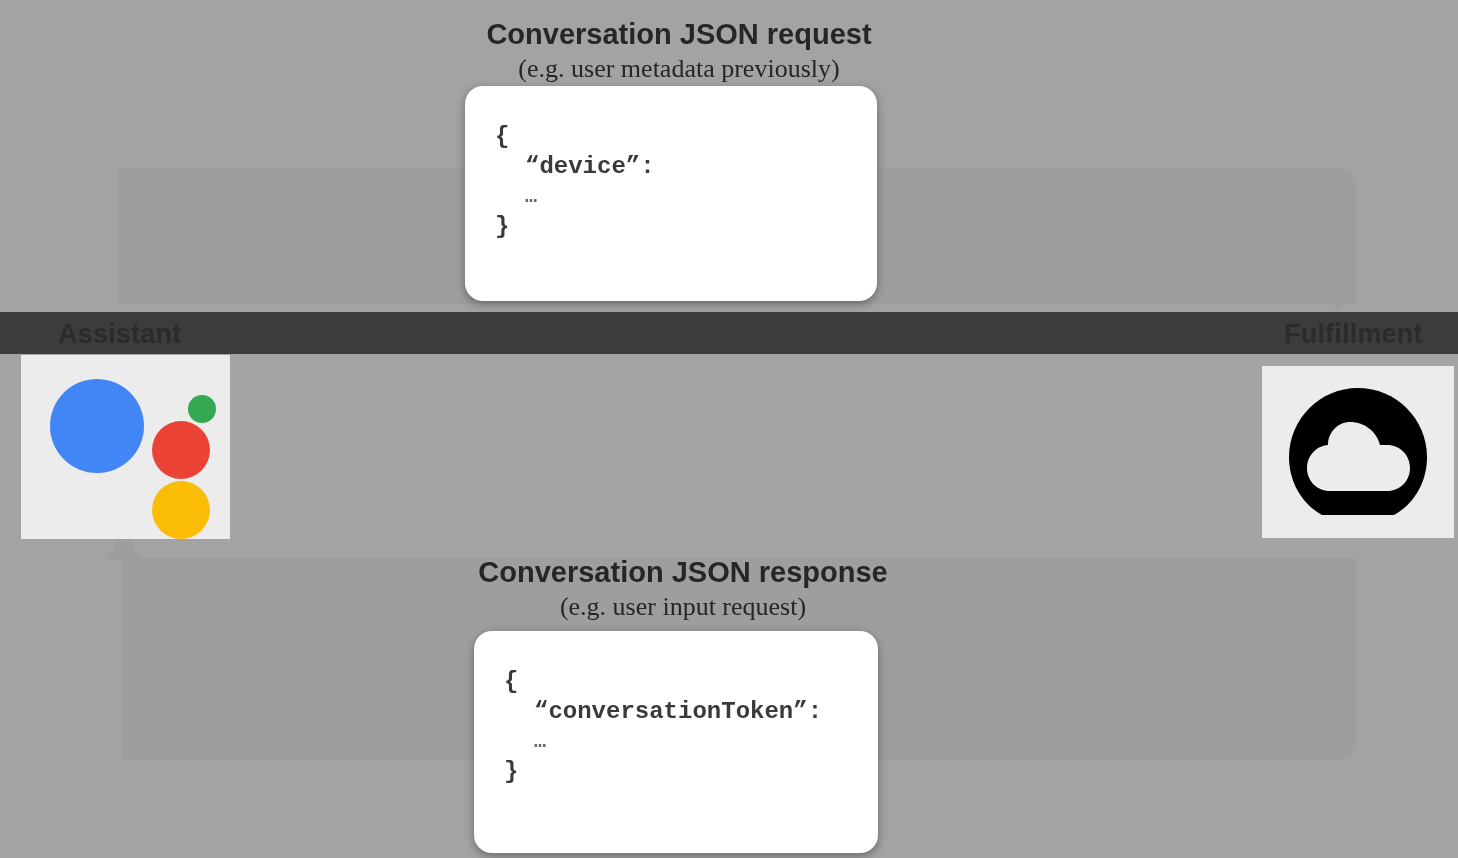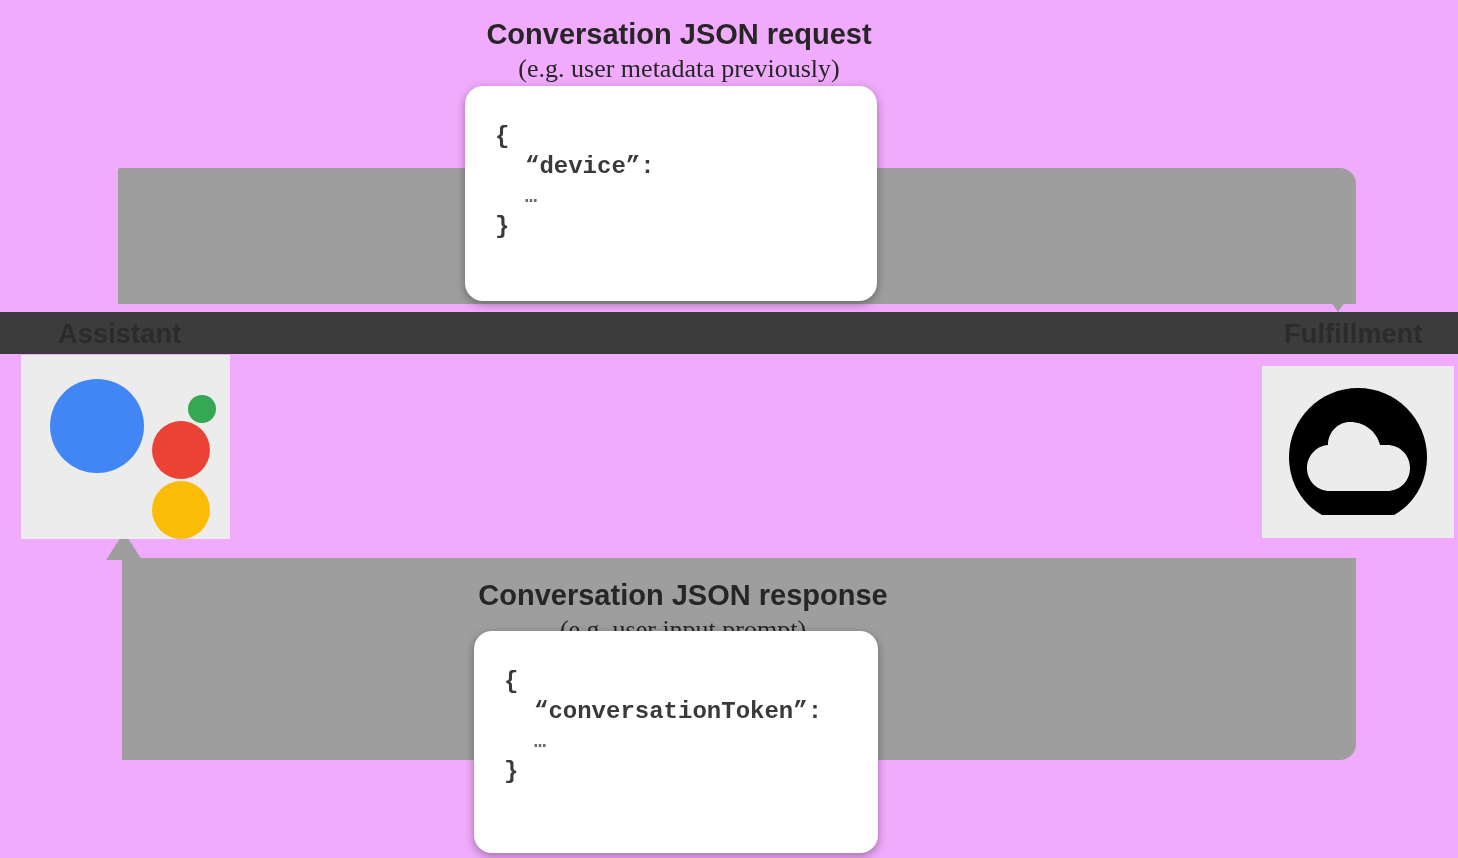--- a/index.html
+++ b/index.html
@@ -7,21 +7,21 @@
     padding: 0;
     background: #000000;
   }
   body {
     font-family: "Liberation Sans", sans-serif;
   }
   #stage {
     position: relative;
     width: 1458px;
     height: 858px;
-    background: #f0abfc;
+    background: #a3a3a3;
     overflow: hidden;
   }
 
   
   .arrow-band {
     position: absolute;
     background: #9e9e9e;
   }
   #arrow-top-body {
     left: 118px;
@@ -130,21 +130,21 @@
     font-weight: 700;
     line-height: 36px;
   }
   .caption .line2 {
     font-size: 26px;
     font-weight: 400;
     line-height: 34px;
     font-family: Liberation Serif, serif;
   }
   #caption-request  { left: 329px; top: 16px; width: 700px; }
-  #caption-response { left: 333px; top: 577px; width: 700px; }
+  #caption-response { left: 333px; top: 554px; width: 700px; }
 
   
   .json-card {
     position: absolute;
     background: #ffffff;
     border-radius: 18px;
     box-shadow: 0 3px 10px rgba(0,0,0,0.35);
     font-family: "Liberation Mono", "DejaVu Sans Mono", monospace;
     font-size: 24px;
     font-weight: 700;
@@ -201,21 +201,21 @@
 
   <div class="json-card" id="json-card-request">
     <div class="json-line">{</div>
     <div class="json-line json-indent">“device”:</div>
     <div class="json-line json-indent json-ellipsis">…</div>
     <div class="json-line">}</div>
   </div>
 
   <div class="caption" id="caption-response">
     <div class="line1">Conversation JSON response</div>
-    <div class="line2">(e.g. user input prompt)</div>
+    <div class="line2">(e.g. user input request)</div>
   </div>
 
   <div class="json-card" id="json-card-response">
     <div class="json-line">{</div>
     <div class="json-line json-indent">“conversationToken”:</div>
     <div class="json-line json-indent json-ellipsis">…</div>
     <div class="json-line">}</div>
   </div>
 
 </div>

